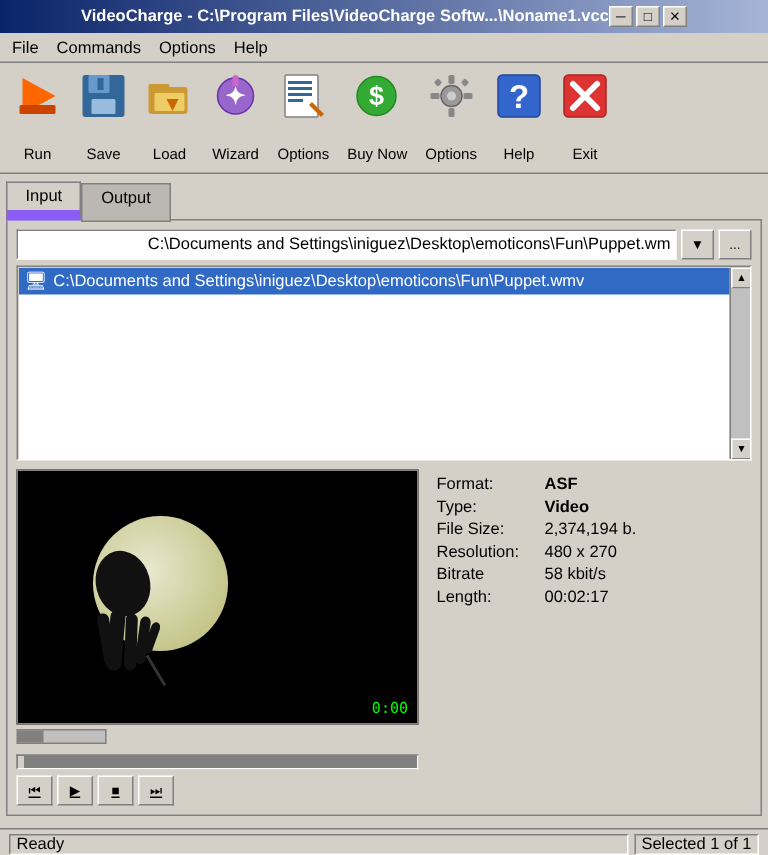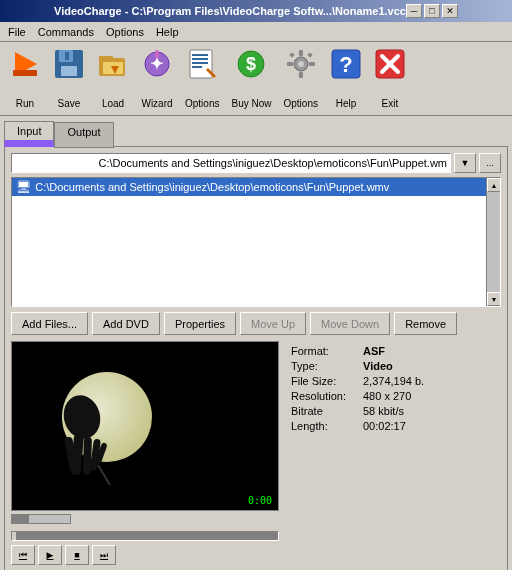--- a/index.html
+++ b/index.html
@@ -480,28 +480,20 @@
         <span class="file-icon">🖥</span>
         <span>C:\Documents and Settings\iniguez\Desktop\emoticons\Fun\Puppet.wmv</span>
       </div>
       <div class="scrollbar-v">
         <div class="scroll-arrow">▲</div>
         <div class="scroll-track"></div>
         <div class="scroll-arrow">▼</div>
       </div>
     </div>
 
-    <div class="action-btns">
-      <button class="btn">Add Files...</button>
-      <button class="btn">Add DVD</button>
-      <button class="btn">Properties</button>
-      <button class="btn disabled" disabled="">Move Up</button>
-      <button class="btn disabled" disabled="">Move Down</button>
-      <button class="btn">Remove</button>
-    </div>
 
     <div class="bottom-section">
 
       <div style="display:flex;flex-direction:column;gap:3px;text-decoration:underline;">
         <div class="video-panel">
 
           <div class="moon-circle"></div>
 
           <svg class="hand-shadow" width="100" height="130" viewBox="0 0 100 130">
             <ellipse cx="40" cy="60" rx="18" ry="22" fill="#111" transform="rotate(-15 40 60)"></ellipse>

